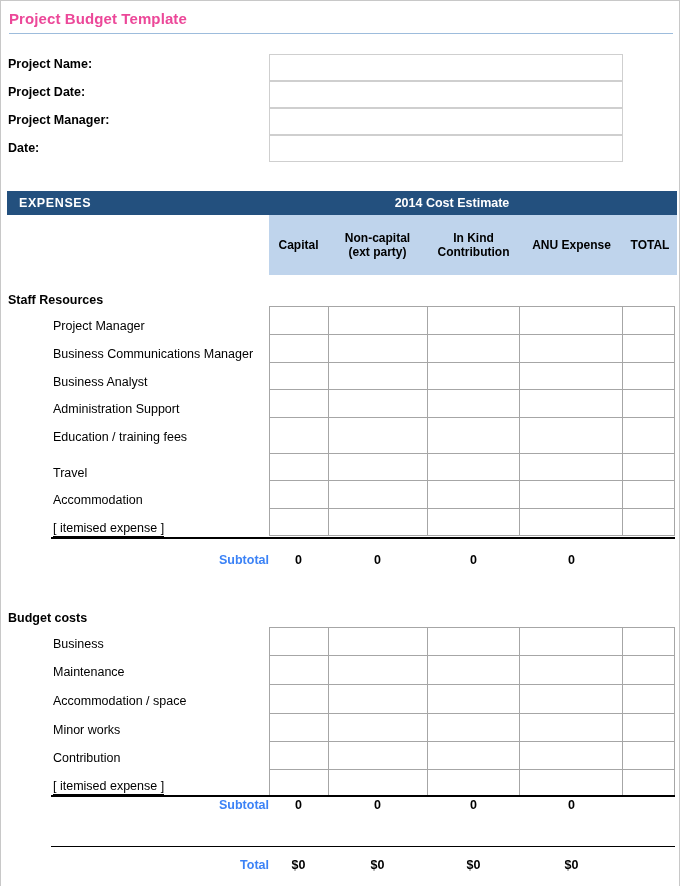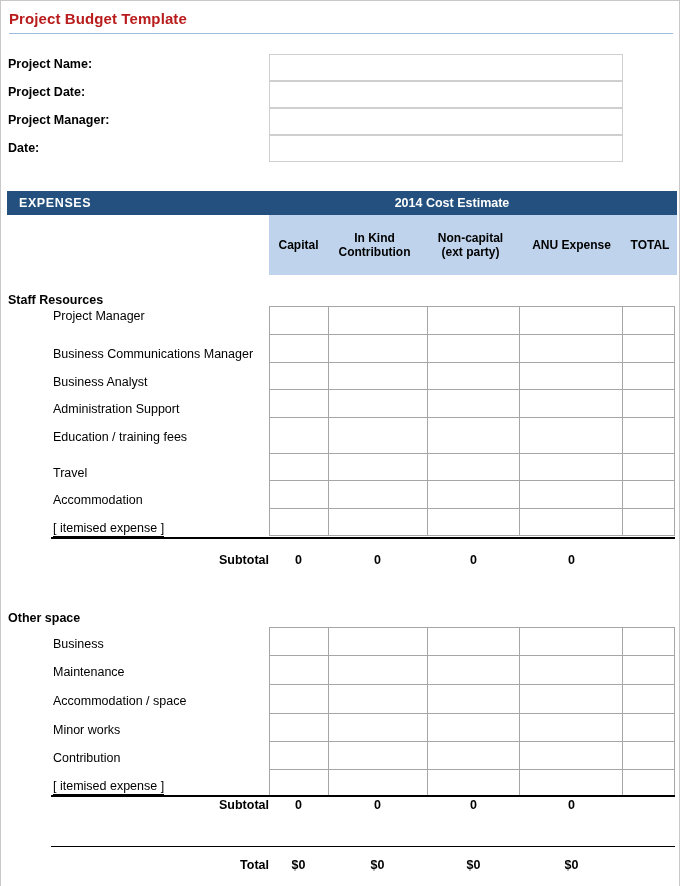--- a/index.html
+++ b/index.html
@@ -26,21 +26,21 @@
   
   .title-wrap {
     position: absolute;
     left: 8px;
     top: 9px;
     width: 664px;
   }
   .doc-title {
     font-size: 15px;
     font-weight: bold;
-    color: #b91c1c;
+    color: #ec4899;
     letter-spacing: 0.1px;
     line-height: 18px;
     padding-bottom: 5px;
   }
   .title-rule {
     height: 1px;
     background: #9dbcdc;
     width: 664px;
   }
 
@@ -194,21 +194,21 @@
     left: 0;
     width: 680px;
     height: 20px;
   }
   .tot-label {
     position: absolute;
     width: 120px;
     text-align: right;
     font-size: 12.5px;
     font-weight: bold;
-    color: #000000;
+    color: #3b82f6;
     left: 148px;
   }
   .tot-val {
     position: absolute;
     font-size: 12.5px;
     font-weight: bold;
     color: #000000;
     text-align: center;
   }
   .tv1 { left: 268px; width: 59px; }
@@ -250,35 +250,35 @@
 
   </div>
 
   <div class="banner">
     <div class="banner-left">EXPENSES</div>
     <div class="banner-center">2014 Cost Estimate</div>
   </div>
 
   <div class="colhead">
     <div class="ch ch-capital">Capital</div>
+    <div class="ch ch-noncapital">
+      <div>Non-capital</div>
+      <div>(ext party)</div>
+    </div>
     <div class="ch ch-inkind">
       <div>In Kind</div>
       <div>Contribution</div>
     </div>
-    <div class="ch ch-noncapital">
-      <div>Non-capital</div>
-      <div>(ext party)</div>
-    </div>
     <div class="ch ch-anu">ANU Expense</div>
     <div class="ch ch-total">TOTAL</div>
   </div>
 
   <div class="section-title" style="top:292px">Staff Resources</div>
 
-  <div class="row-label" style="top:308px">Project Manager</div>
+  <div class="row-label" style="top:318px">Project Manager</div>
   <div class="row-label" style="top:346px">Business Communications Manager</div>
   <div class="row-label" style="top:374px">Business Analyst</div>
   <div class="row-label" style="top:401px">Administration Support</div>
   <div class="row-label" style="top:429px">Education / training fees</div>
   <div class="row-label" style="top:465px">Travel</div>
   <div class="row-label" style="top:492px">Accommodation</div>
   <div class="row-label itemised" style="top:520px">[ itemised expense ]</div>
 
   <div class="grid" style="top:305px">
     <div class="grow">
@@ -342,21 +342,21 @@
   <div class="heavy-rule" style="top:536px"></div>
 
   <div class="totrow" style="top:552px">
     <div class="tot-label">Subtotal</div>
     <div class="tot-val tv1">0</div>
     <div class="tot-val tv2">0</div>
     <div class="tot-val tv3">0</div>
     <div class="tot-val tv4">0</div>
   </div>
 
-  <div class="section-title" style="top:610px">Other space</div>
+  <div class="section-title" style="top:610px">Budget costs</div>
 
   <div class="row-label" style="top:636px">Business</div>
   <div class="row-label" style="top:664px">Maintenance</div>
   <div class="row-label" style="top:693px">Accommodation / space</div>
   <div class="row-label" style="top:722px">Minor works</div>
   <div class="row-label" style="top:750px">Contribution</div>
   <div class="row-label itemised" style="top:778px">[ itemised expense ]</div>
 
   <div class="grid" style="top:626px">
     <div class="grow">

